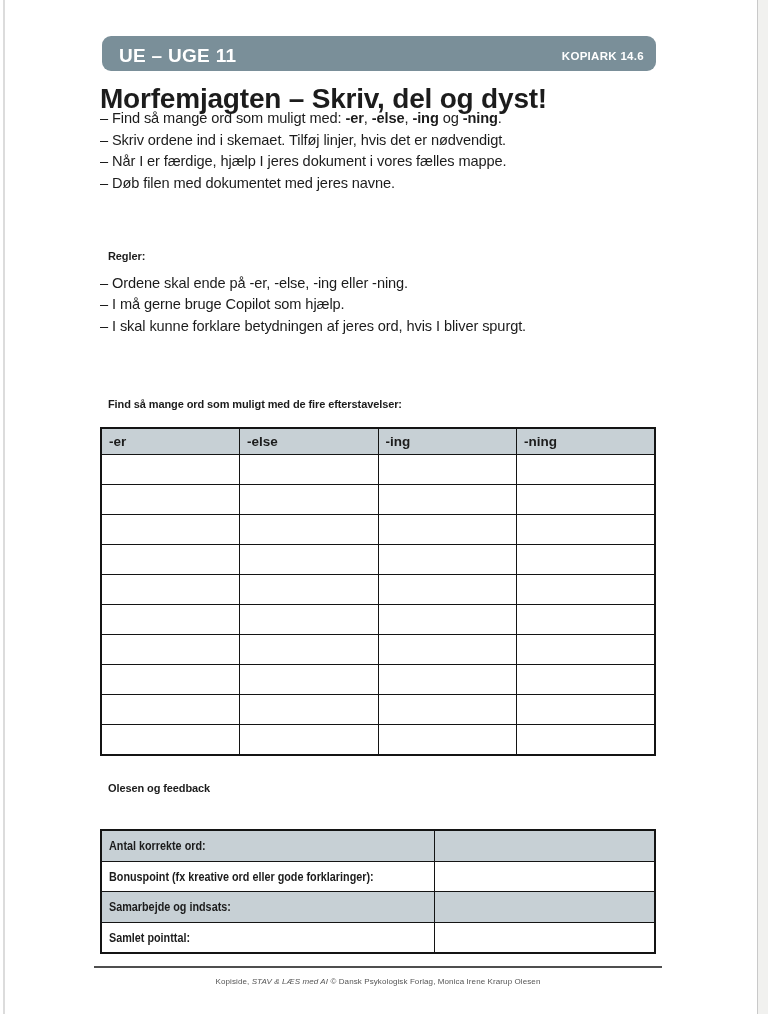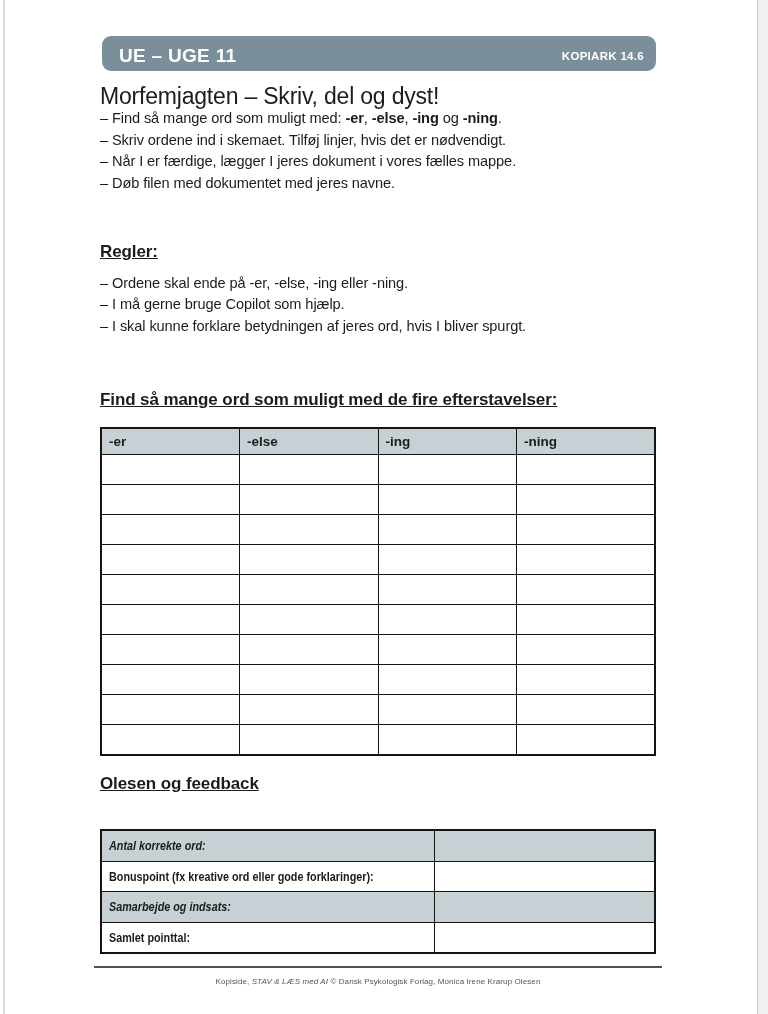--- a/index.html
+++ b/index.html
@@ -13,47 +13,47 @@
   .content{position:absolute;left:100px;top:0;width:556px;height:1014px;}
 
   .bar{
     position:absolute;top:36px;left:2px;right:0;height:35px;border-radius:9px;
     background:var(--bar-bg,#7a8f99);display:flex;align-items:center;justify-content:space-between;
     padding:4px 12px 0 17px;box-sizing:border-box;
   }
   .bar-left{color:#fff;font-weight:bold;font-size:19px;letter-spacing:0.3px;}
   .bar-right{color:#fff;font-weight:bold;font-size:11.5px;letter-spacing:0.3px;}
 
-  .title{position:absolute;top:83px;left:0;margin:0;font-size:23px;font-weight:normal;letter-spacing:-0.2px;}
+  .title{position:absolute;top:83px;left:0;margin:0;font-size:28px;font-weight:bold;letter-spacing:-0.2px;}
 
   .list{position:absolute;left:0;right:0;font-size:14.6px;letter-spacing:-0.1px;}
   .intro{top:108px;line-height:21.7px;}
   .rules{top:273px;line-height:21.4px;}
   .b{font-weight:bold;}
   .i{font-style:italic;}
 
-  .sec{position:absolute;left:0;margin:0;font-size:17px;font-weight:bold;letter-spacing:-0.1px;text-decoration:underline;}
+  .sec{position:absolute;left:0;margin:8px;font-size:11px;font-weight:bold;letter-spacing:-0.1px;}
   .rules-h{top:242px;}
   .word-h{top:390px;}
   .fb-h{top:774px;}
   .fb-sub{position:absolute;top:801px;left:0;font-size:13px;}
 
   table{border-collapse:collapse;table-layout:fixed;}
   .word-table{position:absolute;top:427px;left:0;width:556px;border:2px solid var(--border,#141414);}
   .word-table th{
     background:var(--table-header-bg,#c7d0d5);border:1.4px solid var(--border,#141414);
     height:25px;text-align:left;vertical-align:middle;padding:0 0 0 7px;font-size:13.5px;font-weight:bold;
   }
   .word-table td{border:1.4px solid var(--border,#141414);height:27px;}
 
   .fb-table{position:absolute;top:829px;left:0;width:556px;border:2px solid var(--border,#141414);}
   .fb-table td{border:1.5px solid var(--border,#141414);height:27.5px;vertical-align:middle;}
   .fb-label{width:325px;padding:0 0 0 7px;font-weight:bold;font-size:13.5px;white-space:nowrap;overflow:hidden;}
   .fb-label .cond{display:inline-block;transform:scaleX(0.8);transform-origin:0 50%;}
-  .shaded td{background:var(--table-header-bg,#c7d0d5);font-style:italic;}
+  .shaded td{background:var(--table-header-bg,#c7d0d5);}
 
   .footer-rule{position:absolute;top:966px;left:-6px;right:-6px;height:2px;background:#4f4f4f;}
   .credit{position:absolute;top:977px;left:-20px;right:-20px;text-align:center;font-size:8px;color:var(--footer-text,#555);letter-spacing:0.1px;}
 </style>
 </head>
 <body>
 
 <div class="edge-left"></div>
 <div class="gutter-right"></div>
 
@@ -62,21 +62,21 @@
   <div class="bar">
     <span class="bar-left">UE – UGE 11</span>
     <span class="bar-right">KOPIARK 14.6</span>
   </div>
 
   <h1 class="title">Morfemjagten – Skriv, del og dyst!</h1>
 
   <div class="list intro">
       <div class="line"><span>– Find så mange ord som muligt med: </span><span class="b">-er</span><span>, </span><span class="b">-else</span><span>, </span><span class="b">-ing</span><span> og </span><span class="b">-ning</span><span>.</span></div>
       <div class="line"><span>– Skriv ordene ind i skemaet. Tilføj linjer, hvis det er nødvendigt.</span></div>
-      <div class="line"><span>– Når I er færdige, lægger I jeres dokument i vores fælles mappe.</span></div>
+      <div class="line"><span>– Når I er færdige, hjælp I jeres dokument i vores fælles mappe.</span></div>
       <div class="line"><span>– Døb filen med dokumentet med jeres navne.</span></div>
     </div>
 
   <h2 class="sec rules-h">Regler:</h2>
   <div class="list rules">
       <div class="line">– Ordene skal ende på -er, -else, -ing eller -ning.</div>
       <div class="line">– I må gerne bruge Copilot som hjælp.</div>
       <div class="line">– I skal kunne forklare betydningen af jeres ord, hvis I bliver spurgt.</div>
     </div>
 

